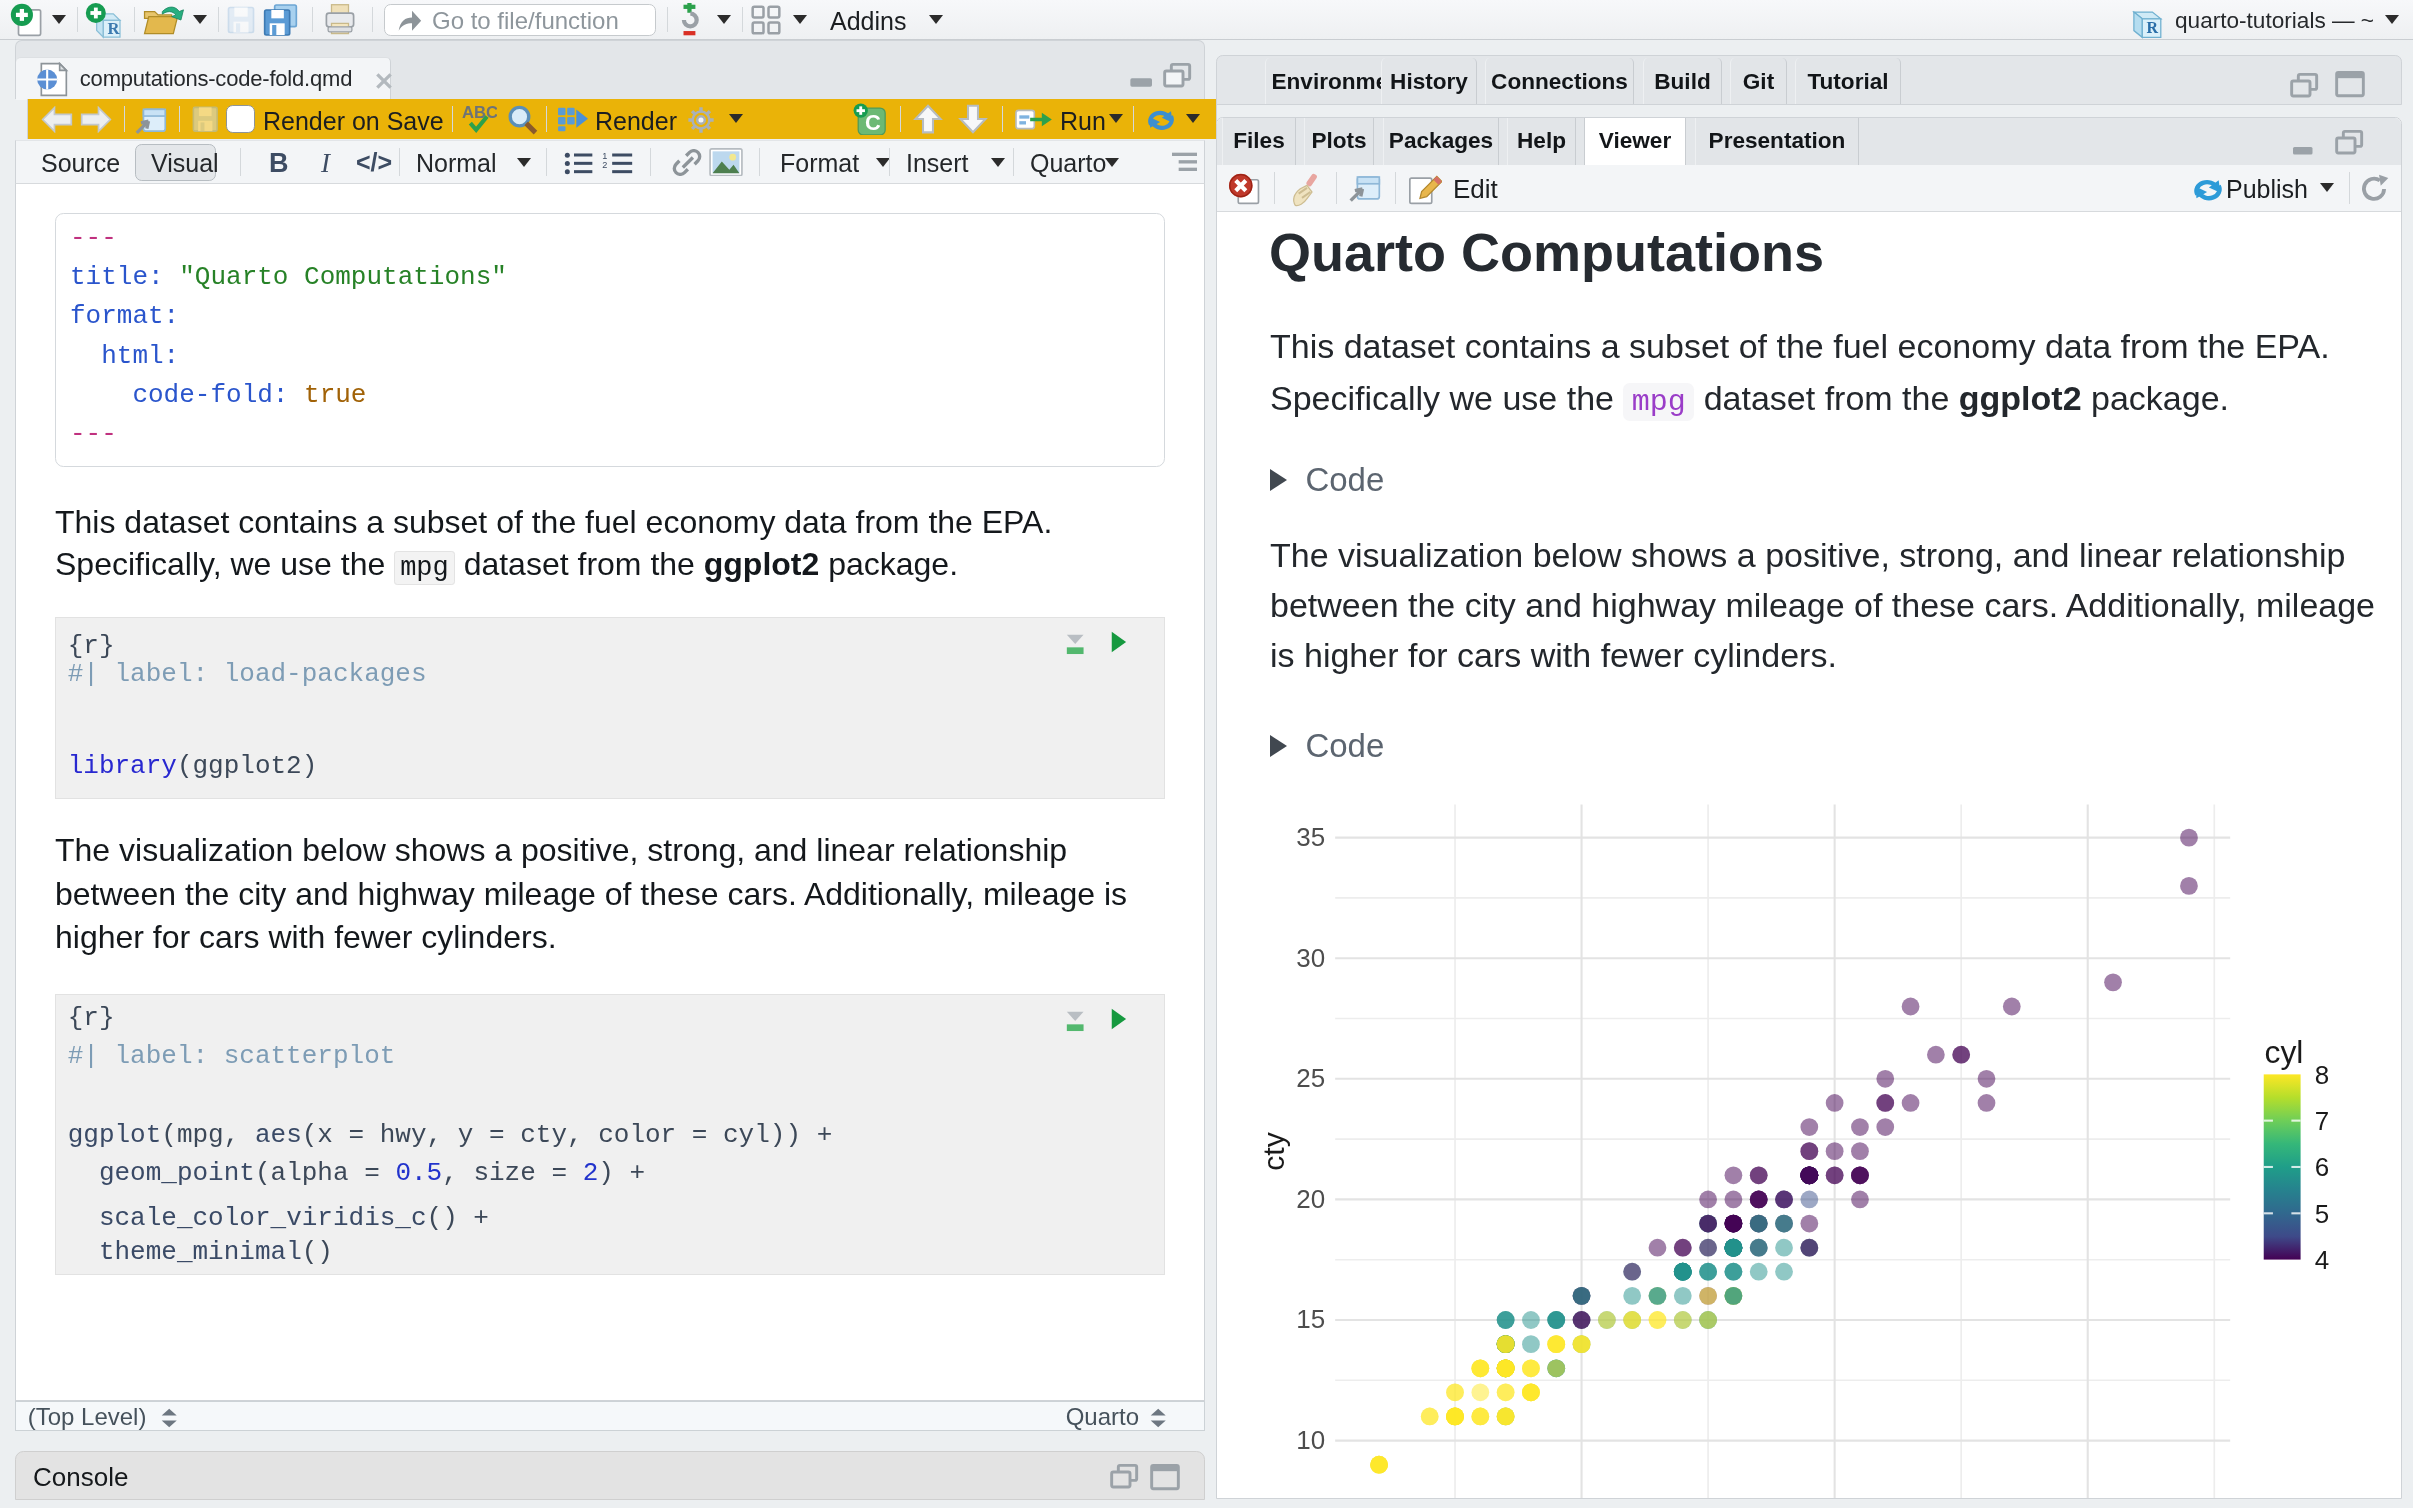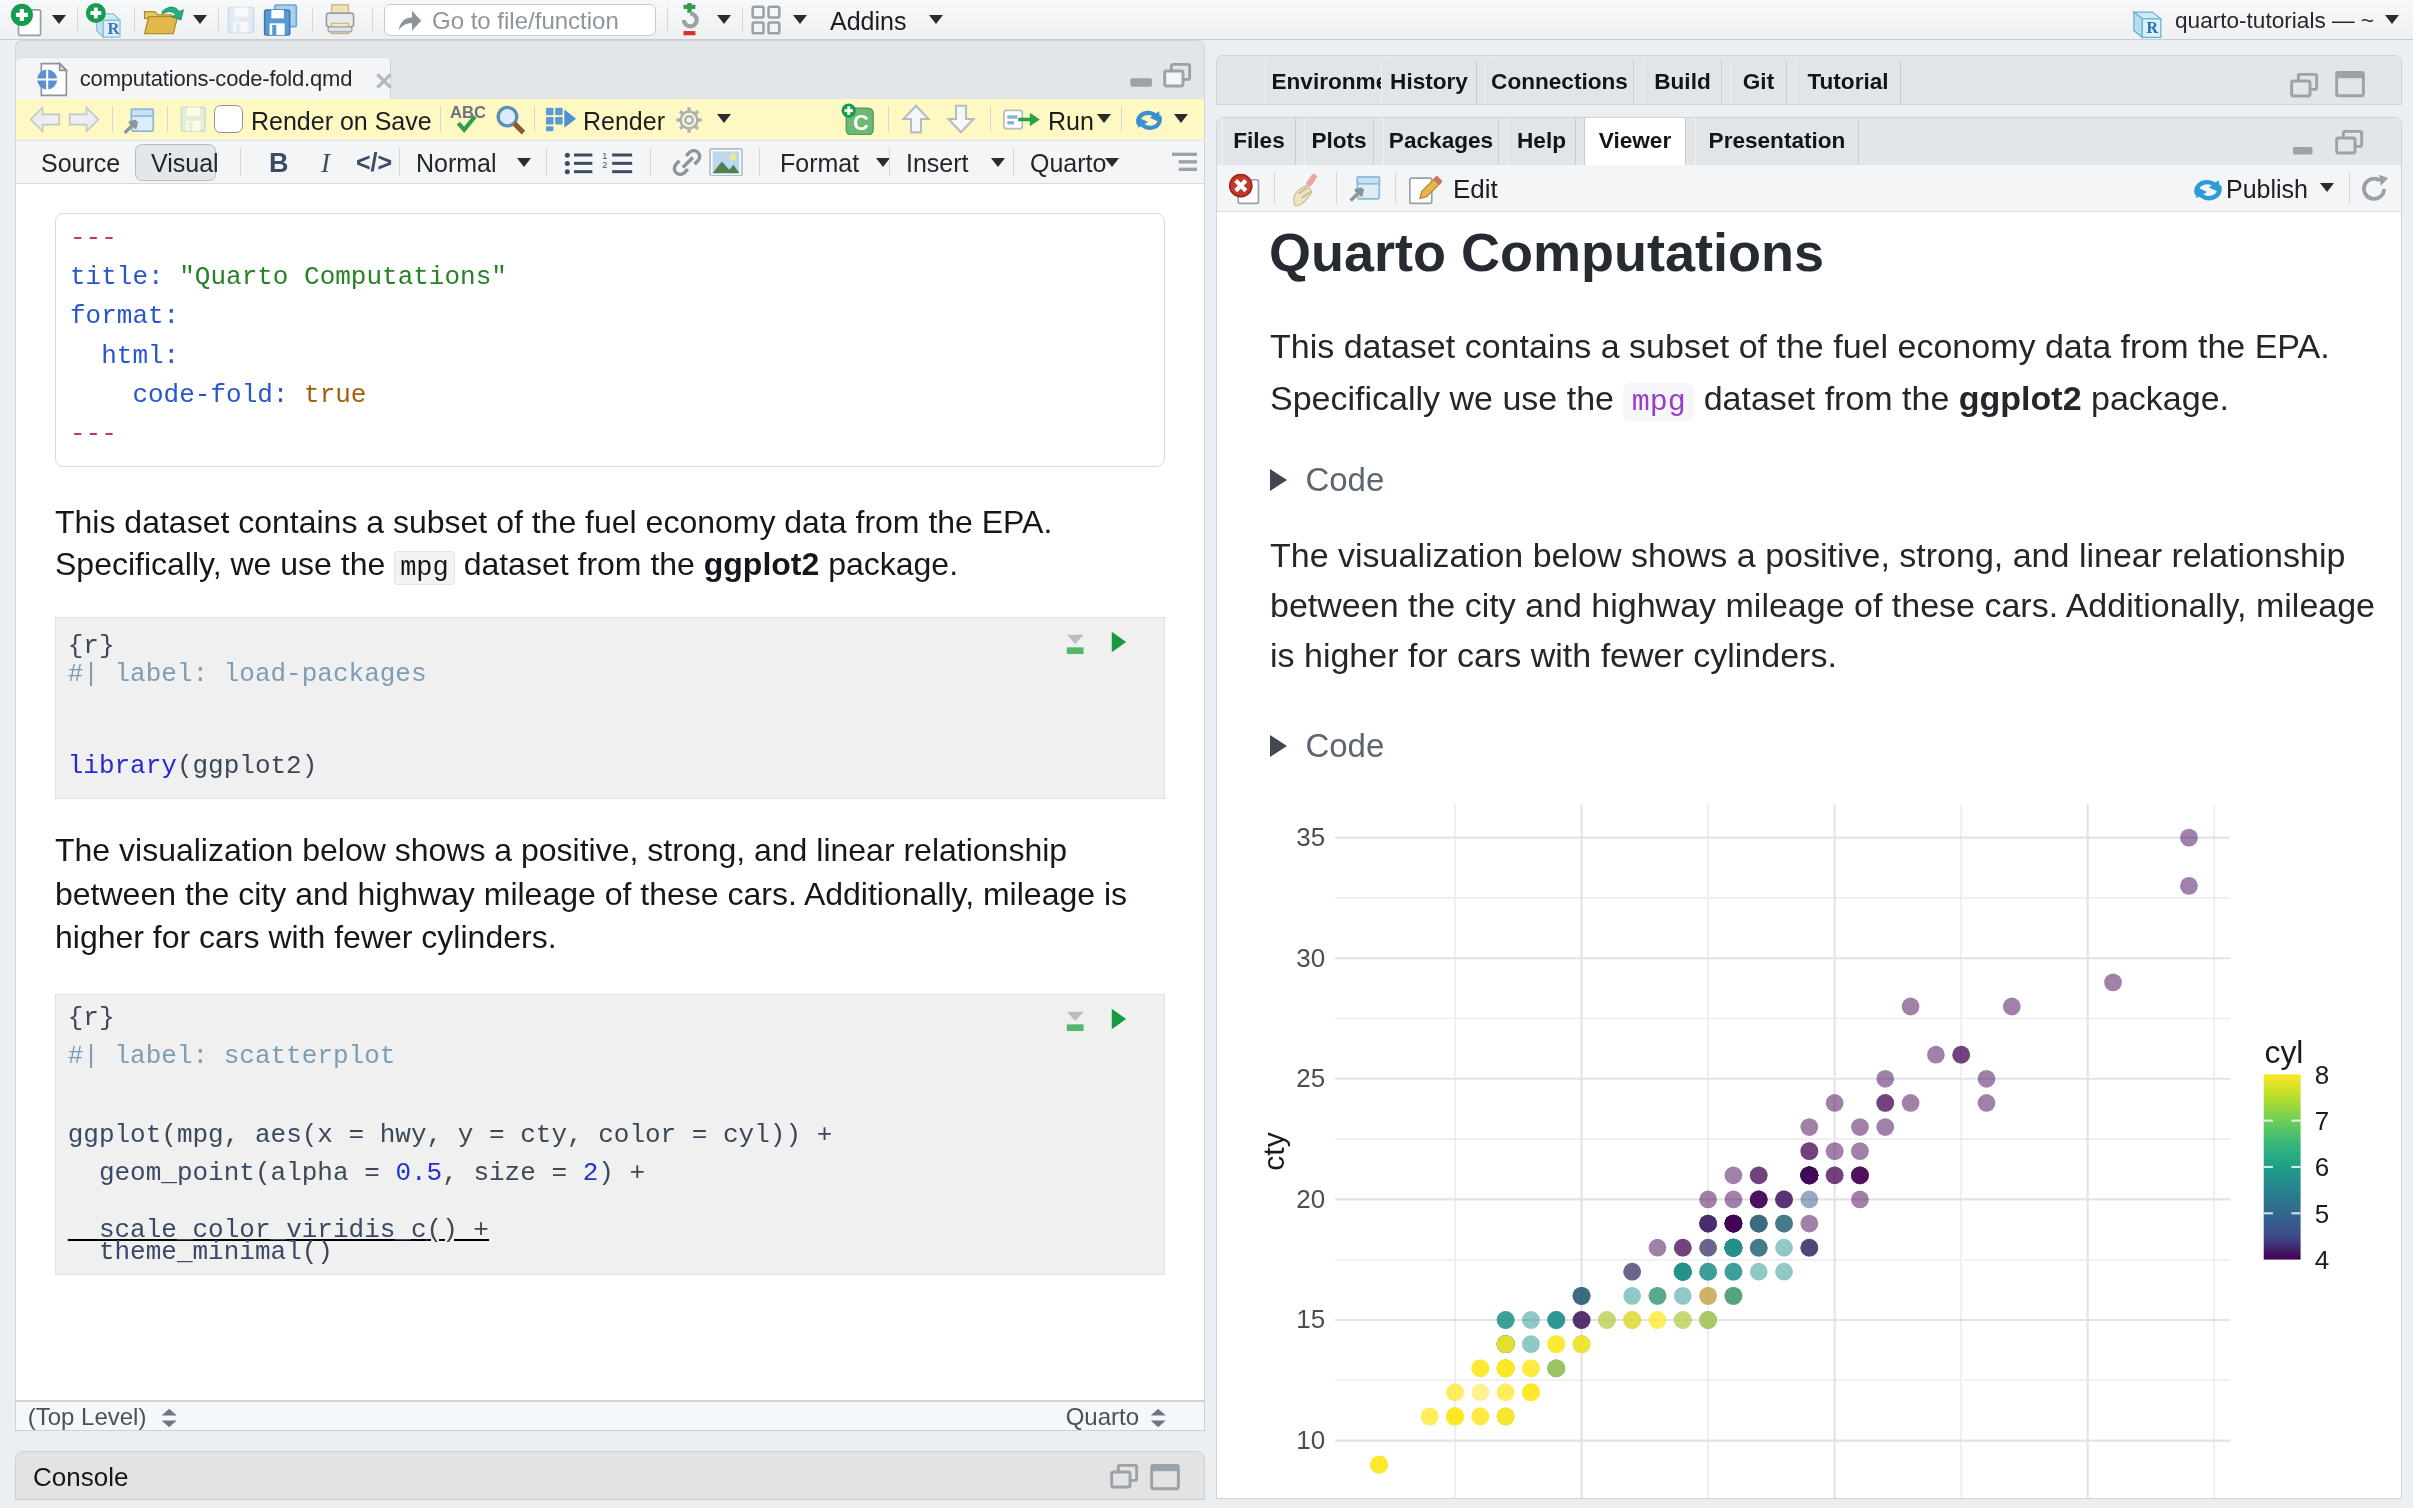--- a/index.html
+++ b/index.html
@@ -10,21 +10,21 @@
   .sep { position:absolute; width:0.8px; background:#d4d8db; top:6.7px; bottom:6.7px; }
   .caret { display:inline-block; width:0; height:0; border-left:7.5px solid transparent; border-right:7.5px solid transparent; border-top:9.2px solid #2b2b2b; }
 
   
   #topbar { position:absolute; left:0; top:0; width:2413px; height:40px; background:linear-gradient(#f7f8fa,#eef0f2); border-bottom:1.7px solid #c9cdd1; }
 
   
   #leftpane { position:absolute; left:15px; top:40px; width:1190px; height:1173px; }
   #tabstrip { position:absolute; left:0; top:0; width:100%; height:59px; background:#e3e6e9; border:0.8px solid #cfd3d7; border-bottom:none; border-radius:6.7px 6.7px 0 0; }
   #docktab { position:absolute; left:0.8px; top:17px; width:375px; height:43px; background:#f3f5f7; border-right:0.8px solid #cfd3d7; border-top:0.8px solid #dde0e3; border-radius:5px 5px 0 0; }
-  #edtoolbar1 { position:absolute; left:0; top:59px; width:100%; height:40px; background:#fef9c3; border-left:0.8px solid #cfd3d7; border-right:0.8px solid #cfd3d7; }
+  #edtoolbar1 { position:absolute; left:12px; top:59px; width:100%; height:40px; background:#eab308; border-left:0.8px solid #cfd3d7; border-right:0.8px solid #cfd3d7; }
   #edtoolbar2 { position:absolute; left:0; top:100px; width:100%; height:44px; background:#f3f5f7; border:0.8px solid #d7dadd; border-left:0.8px solid #cfd3d7; border-right:0.8px solid #cfd3d7; border-top:0.8px solid #e2e5e8; }
   #editor { position:absolute; left:0; top:143px; width:100%; height:1218px; background:#ffffff; border:0.8px solid #cfd3d7; border-top:0.8px solid #d7dadd; overflow:hidden; }
   #edstatus { position:absolute; left:0; top:1361px; width:100%; height:30px; background:#f5f8fa; border:0.8px solid #ccd2d6; font-size:24px; color:#46525c; }
 
   
   #console { position:absolute; left:15px; top:1451px; width:1190px; height:49px; background:#e3e3e3; border:0.8px solid #cfcfcf; border-radius:8.4px 8.4px 0 0; }
 
   
   #envstrip { position:absolute; left:1216px; top:55px; width:1186px; height:50px; background:#e3e6e9; border:0.8px solid #cfd3d7; border-radius:6.7px 6.7px 0 0; overflow:hidden; }
   #rbottom { position:absolute; left:1216px; top:117px; width:1186px; height:1382px; background:#ffffff; border:0.8px solid #cfd3d7; border-radius:6.7px 6.7px 0 0; overflow:hidden; }
@@ -359,21 +359,21 @@
 
     <div class="ptext" style="left:39px;top:645px;">The visualization below shows a positive, strong, and linear relationship</div>
     <div class="ptext" style="left:39px;top:689px;">between the city and highway mileage of these cars. Additionally, mileage is</div>
     <div class="ptext" style="left:39px;top:732px;">higher for cars with fewer cylinders.</div>
 
     <div class="chunk" style="top:810px;height:281px;">
       <div class="codeline mono" style="top:7.5px;color:#3c4858;">{r}</div>
       <div class="codeline mono" style="top:46px;color:#7d9cb5;">#| label: scatterplot</div>
       <div class="codeline mono" style="top:125px;"><span style="color:#3a4a66">ggplot</span><span style="color:#3c4858">(mpg, </span><span style="color:#3a4a66">aes</span><span style="color:#3c4858">(x = hwy, y = cty, color = cyl)) +</span></div>
       <div class="codeline mono" style="top:163px;"><span style="color:#3c4858">  </span><span style="color:#3a4a66">geom_point</span><span style="color:#3c4858">(alpha = </span><span style="color:#2233cc">0.5</span><span style="color:#3c4858">, size = </span><span style="color:#2233cc">2</span><span style="color:#3c4858">) +</span></div>
-      <div class="codeline mono" style="top:220px;text-decoration:underline;"><span style="color:#3c4858">  </span><span style="color:#3a4a66">scale_color_viridis_c</span><span style="color:#3c4858">() +</span></div>
+      <div class="codeline mono" style="top:208px;"><span style="color:#3c4858">  </span><span style="color:#3a4a66">scale_color_viridis_c</span><span style="color:#3c4858">() +</span></div>
       <div class="codeline mono" style="top:242px;"><span style="color:#3c4858">  </span><span style="color:#3a4a66">theme_minimal</span><span style="color:#3c4858">()</span></div>
       <svg class="abs" style="right:80px;top:15px" width="18.4" height="22" viewBox="0 0 22 26">
           <polygon points="1,2 21,2 11,13" fill="#b9bec3"></polygon>
           <rect x="1" y="17" width="20" height="8" fill="#53b86e"></rect>
         </svg>
       <svg class="abs" style="right:37px;top:13.4px" width="17" height="22" viewBox="0 0 20 26">
           <polygon points="2,1 19,13 2,25" fill="#16993f"></polygon>
         </svg>
     </div>
   </div>

